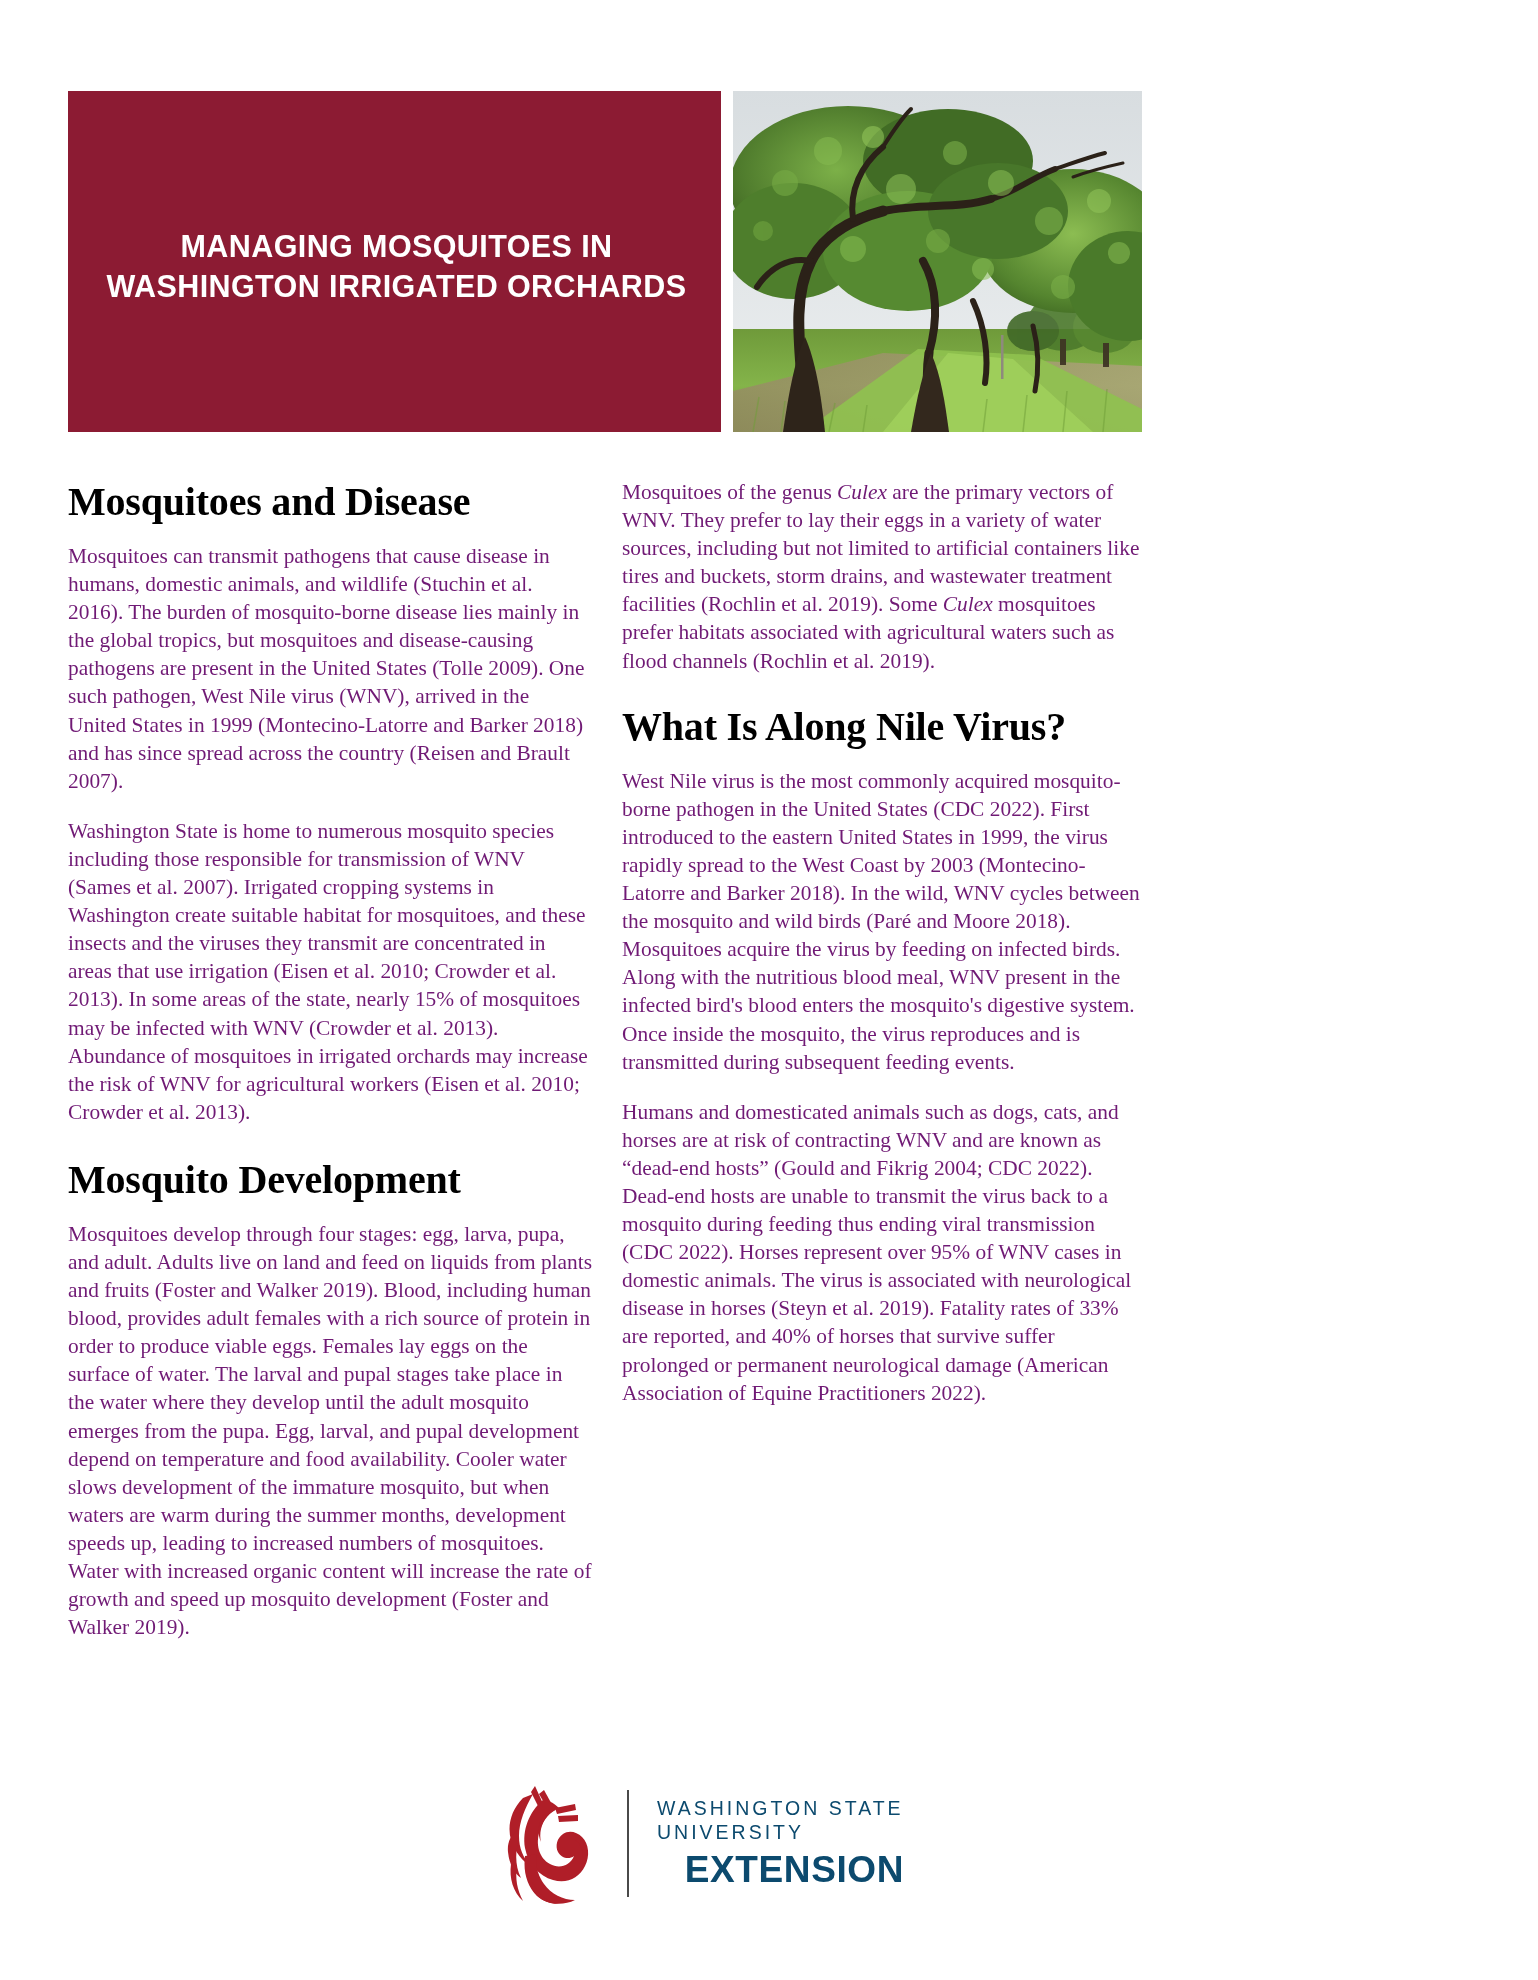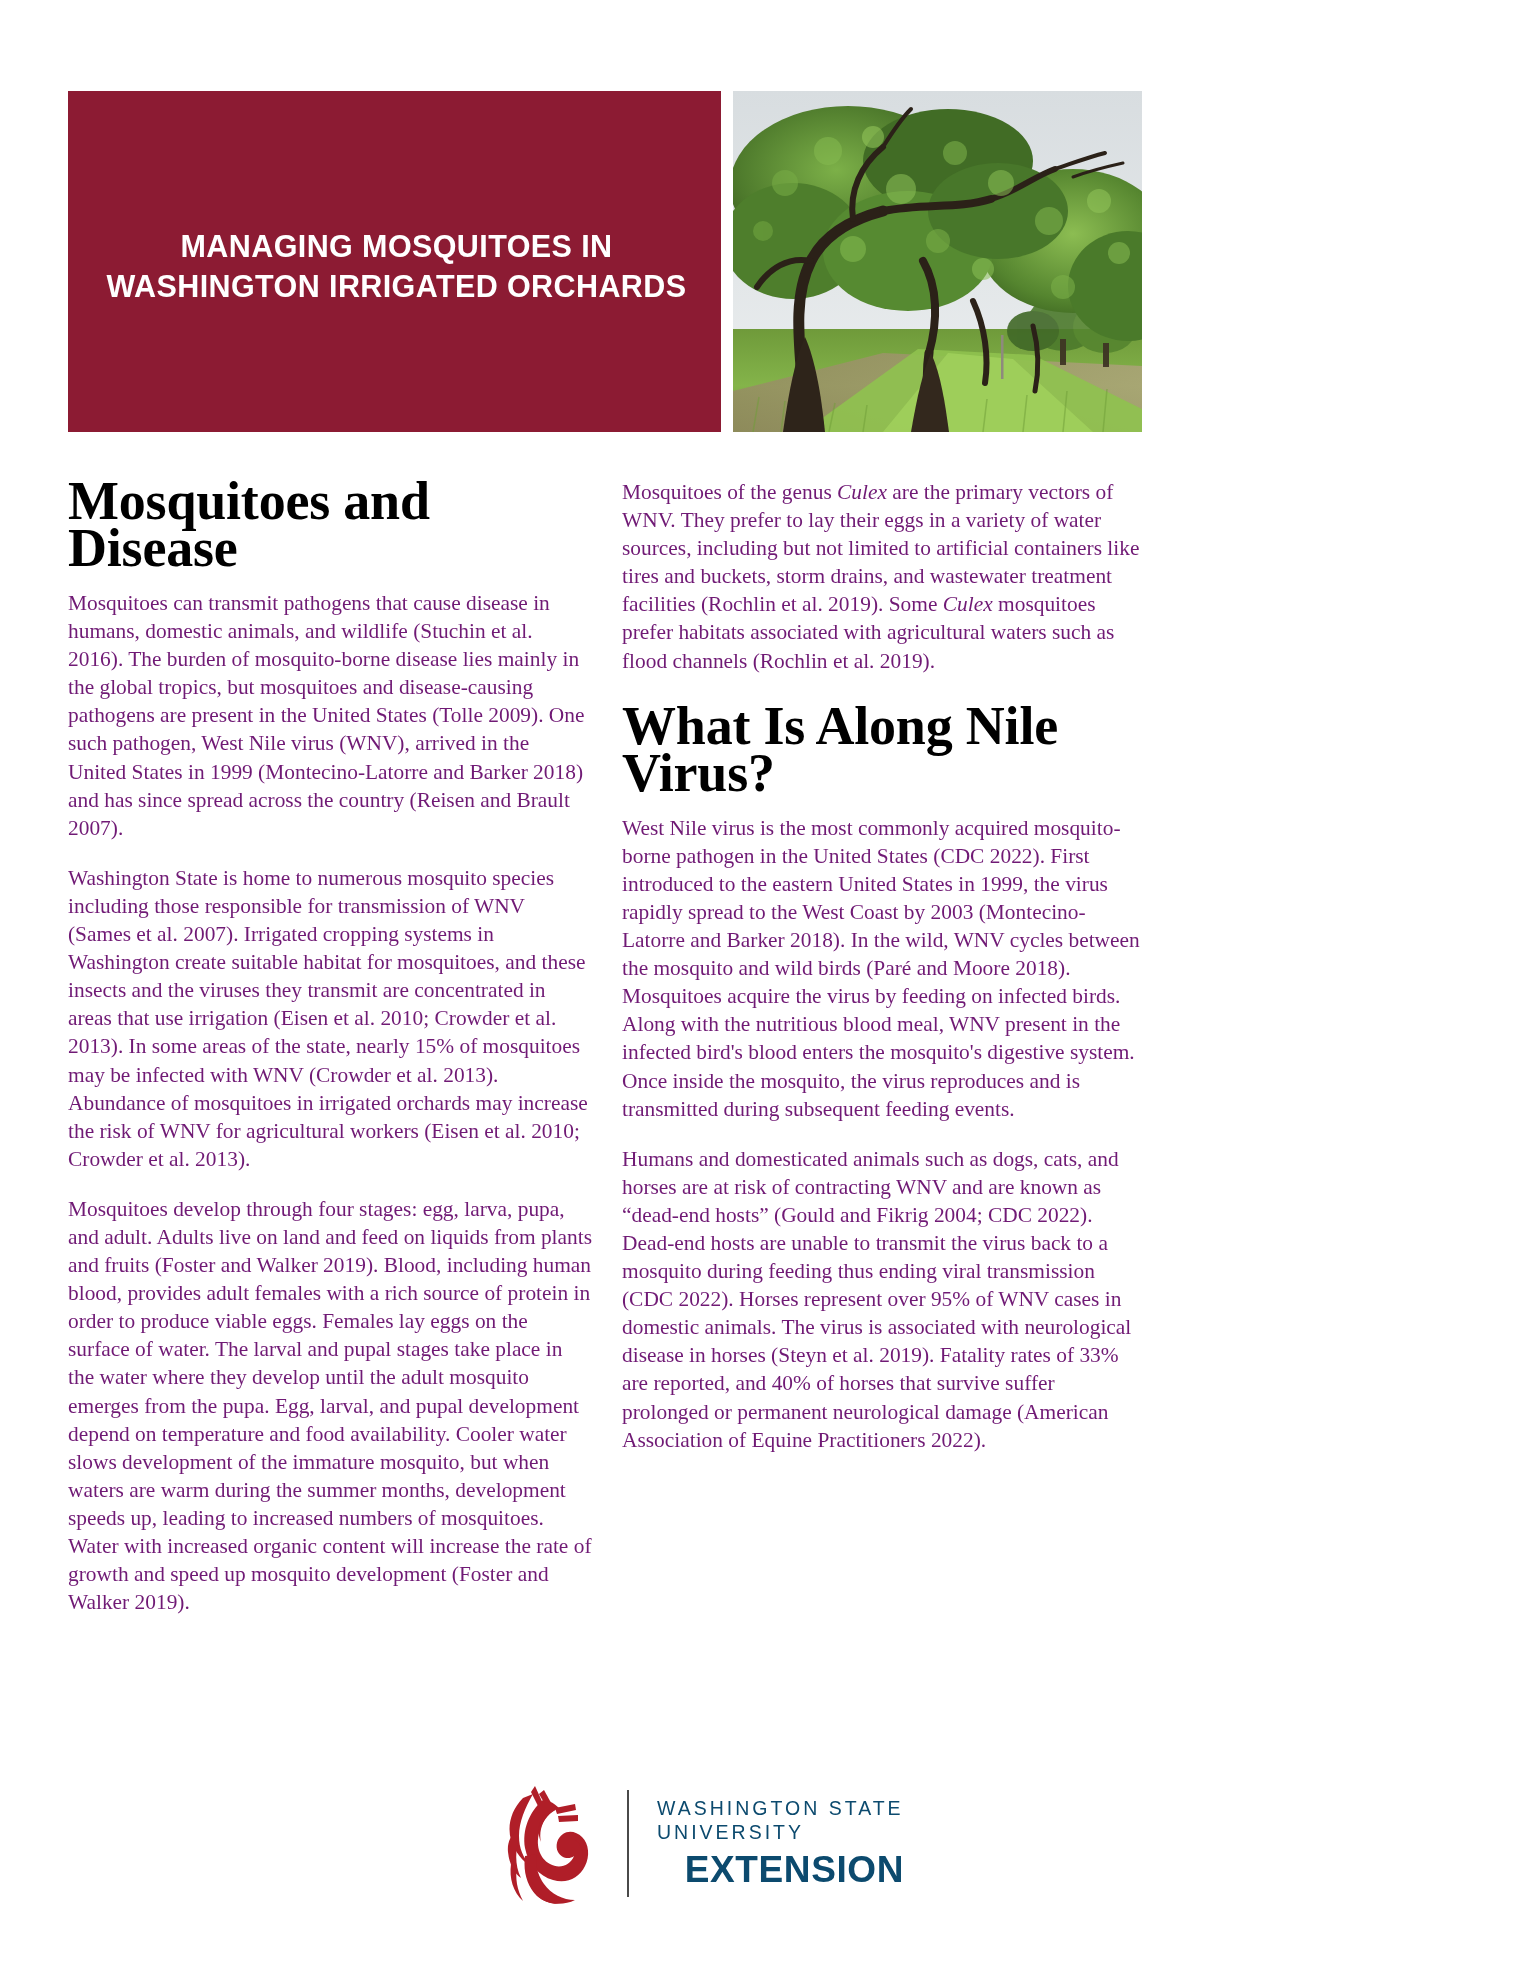--- a/index.html
+++ b/index.html
@@ -70,21 +70,21 @@
     position: absolute;
     top: 0;
     width: 524px;
   }
   .col-left  { left: 0px; }
   .col-right { left: 554px; }
 
   h2.section {
     font-family: "Liberation Serif", serif;
     font-weight: 700;
-    font-size: 54px;
+    font-size: 40px;
     line-height: 47px;
     margin: 0 0 17px 0;
     letter-spacing: -0.2px;
     color: #000;
   }
   h2.section.tight { margin-bottom: 15px; }
   .col-left  h2.section:not(:first-child) { margin-top: 30px; }
   .col-right h2.section:not(:first-child) { margin-top: 28px; }
 
   p.body {
@@ -261,20 +261,21 @@
 <div class="columns">
 
   <div class="col col-left">
 
     <h2 class="section">Mosquitoes and Disease</h2>
 
     <p class="body">Mosquitoes can transmit pathogens that cause disease in humans, domestic animals, and wildlife (Stuchin et al. 2016). The burden of mosquito-borne disease lies mainly in the global tropics, but mosquitoes and disease-causing pathogens are present in the United States (Tolle 2009). One such pathogen, West Nile virus (WNV), arrived in the United States in 1999 (Montecino-Latorre and Barker 2018) and has since spread across the country (Reisen and Brault 2007).</p>
 
     <p class="body">Washington State is home to numerous mosquito species including those responsible for transmission of WNV (Sames et al. 2007). Irrigated cropping systems in Washington create suitable habitat for mosquitoes, and these insects and the viruses they transmit are concentrated in areas that use irrigation (Eisen et al. 2010; Crowder et al. 2013). In some areas of the state, nearly 15% of mosquitoes may be infected with WNV (Crowder et al. 2013). Abundance of mosquitoes in irrigated orchards may increase the risk of WNV for agricultural workers (Eisen et al. 2010; Crowder et al. 2013).</p>
 
+    <h2 class="section">Mosquito Development</h2>
 
     <p class="body">Mosquitoes develop through four stages: egg, larva, pupa, and adult. Adults live on land and feed on liquids from plants and fruits (Foster and Walker 2019). Blood, including human blood, provides adult females with a rich source of protein in order to produce viable eggs. Females lay eggs on the surface of water. The larval and pupal stages take place in the water where they develop until the adult mosquito emerges from the pupa. Egg, larval, and pupal development depend on temperature and food availability. Cooler water slows development of the immature mosquito, but when waters are warm during the summer months, development speeds up, leading to increased numbers of mosquitoes. Water with increased organic content will increase the rate of growth and speed up mosquito development (Foster and Walker 2019).</p>
   </div>
 
   <div class="col col-right">
 
     <p class="body"><span>Mosquitoes of the genus </span><em>Culex</em><span> are the primary vectors of WNV. They prefer to lay their eggs in a variety of water sources, including but not limited to artificial containers like tires and buckets, storm drains, and wastewater treatment facilities (Rochlin et al. 2019). Some </span><em>Culex</em><span> mosquitoes prefer habitats associated with agricultural waters such as flood channels (Rochlin et al. 2019).</span></p>
 
     <h2 class="section">What Is Along Nile Virus?</h2>
 

